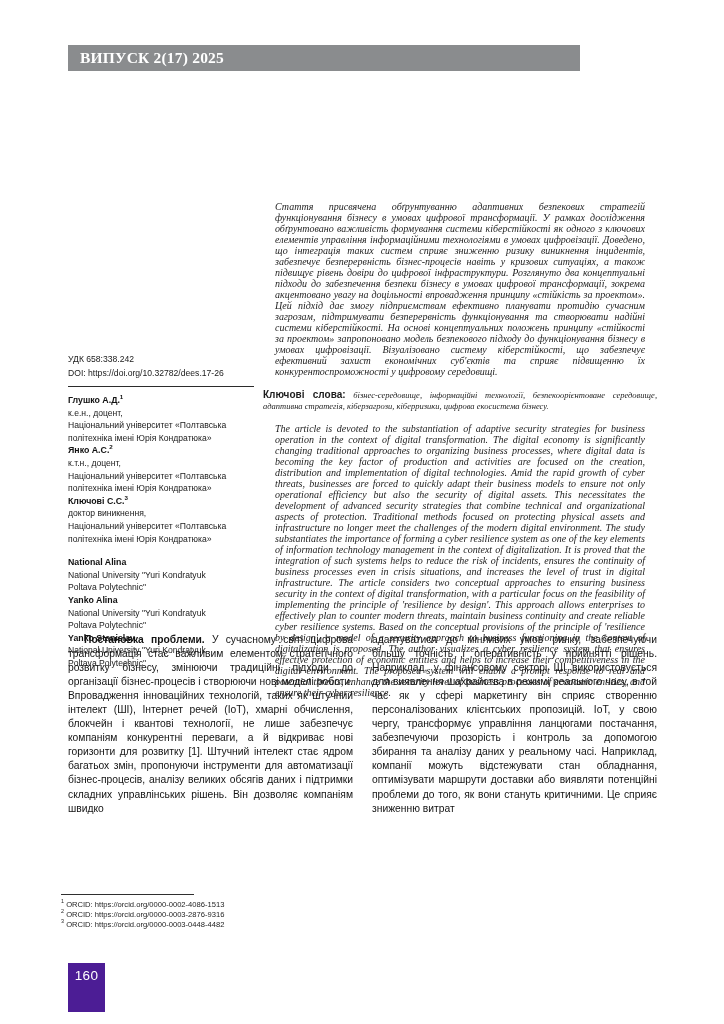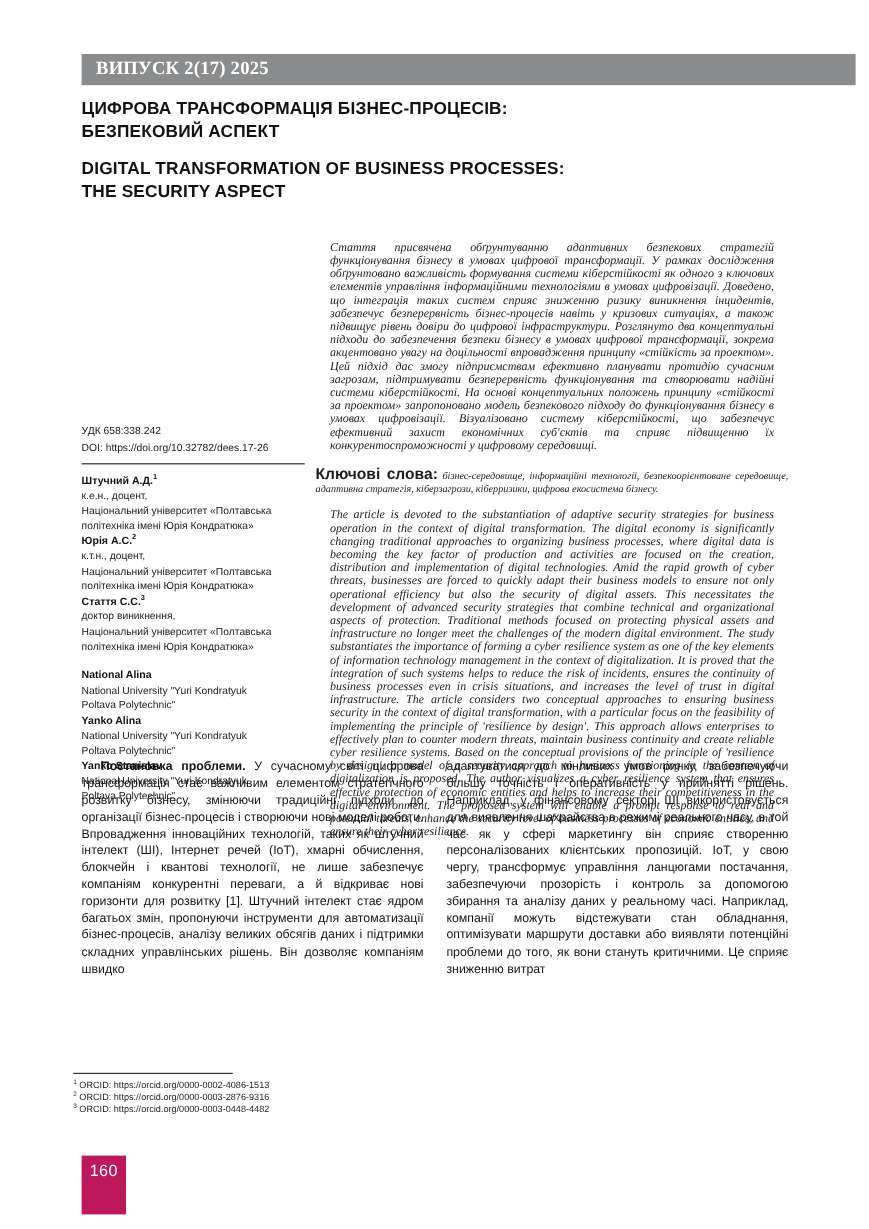--- a/index.html
+++ b/index.html
@@ -21,21 +21,21 @@
     left: 0; top: 0;
     width: 724px;
     height: 1024px;
   }
 
   
   .issue-bar {
     position: absolute;
     left: 68px;
     top: 45px;
-    width: 645px;
+    width: 512px;
     height: 26px;
     background: #8a8c8e;
   }
   .issue-bar-label {
     position: absolute;
     left: 12px;
     top: 4px;
     color: #ffffff;
     font-family: "Liberation Serif", serif;
     font-weight: bold;
@@ -117,21 +117,21 @@
     font-size: 10px;
     line-height: 11.0px;
     text-align: justify;
     color: #1c1c1c;
     margin: 12px;
   }
   .kw-label {
     font-family: "Liberation Sans", sans-serif;
     font-style: normal;
     font-weight: bold;
-    font-size: 13px;
+    font-size: 10px;
   }
   .abs-kw-ua {
     font-family: "Liberation Serif", serif;
     font-style: italic;
     font-size: 8.5px;
     line-height: 11.0px;
     text-align: justify;
     color: #1c1c1c;
     margin: 1px 0 0 0;
   }
@@ -200,21 +200,21 @@
     line-height: 0;
   }
 
   
   .page-number-block {
     position: absolute;
     left: 68px;
     top: 963px;
     width: 37px;
     height: 49px;
-    background: #be185d;
+    background: #4c1d95;
   }
   .page-number {
     position: absolute;
     left: 0;
     top: 5px;
     width: 37px;
     text-align: center;
     color: #ffffff;
     font-family: "Liberation Sans", sans-serif;
     font-size: 13.5px;
@@ -224,46 +224,42 @@
 </style>
 </head>
 <body>
 
 <div class="page">
 
   <div class="issue-bar">
     <div class="issue-bar-label">ВИПУСК 2(17) 2025</div>
   </div>
 
-  <div class="title-block">
-    <div class="title-ua">ЦИФРОВА ТРАНСФОРМАЦІЯ БІЗНЕС-ПРОЦЕСІВ:<br>БЕЗПЕКОВИЙ АСПЕКТ</div>
-    <div class="title-en">DIGITAL TRANSFORMATION OF BUSINESS PROCESSES:<br>THE SECURITY ASPECT</div>
-  </div>
 
   <div class="meta-col">
     <div class="udk">УДК 658:338.242</div>
     <div class="doi">DOI: https://doi.org/10.32782/dees.17-26</div>
     <div class="meta-rule"></div>
 
     <div>
-      <div class="author-name"><span>Штучний А.Д.</span><sup>1</sup></div>
+      <div class="author-name"><span>Глушко А.Д.</span><sup>1</sup></div>
       <div class="author-line">к.е.н., доцент,</div>
       <div class="author-line">Національний університет «Полтавська</div>
       <div class="author-line">політехніка імені Юрія Кондратюка»</div>
     </div>
 
     <div>
-      <div class="author-name"><span>Юрія А.С.</span><sup>2</sup></div>
+      <div class="author-name"><span>Янко А.С.</span><sup>2</sup></div>
       <div class="author-line">к.т.н., доцент,</div>
       <div class="author-line">Національний університет «Полтавська</div>
       <div class="author-line">політехніка імені Юрія Кондратюка»</div>
     </div>
 
     <div>
-      <div class="author-name"><span>Стаття С.С.</span><sup>3</sup></div>
+      <div class="author-name"><span>Ключові С.С.</span><sup>3</sup></div>
       <div class="author-line">доктор виникнення,</div>
       <div class="author-line">Національний університет «Полтавська</div>
       <div class="author-line">політехніка імені Юрія Кондратюка»</div>
     </div>
 
     <div class="meta-gap"></div>
 
     <div>
       <div class="author-name">National Alina</div>
       <div class="author-line">National University "Yuri Kondratyuk</div>

